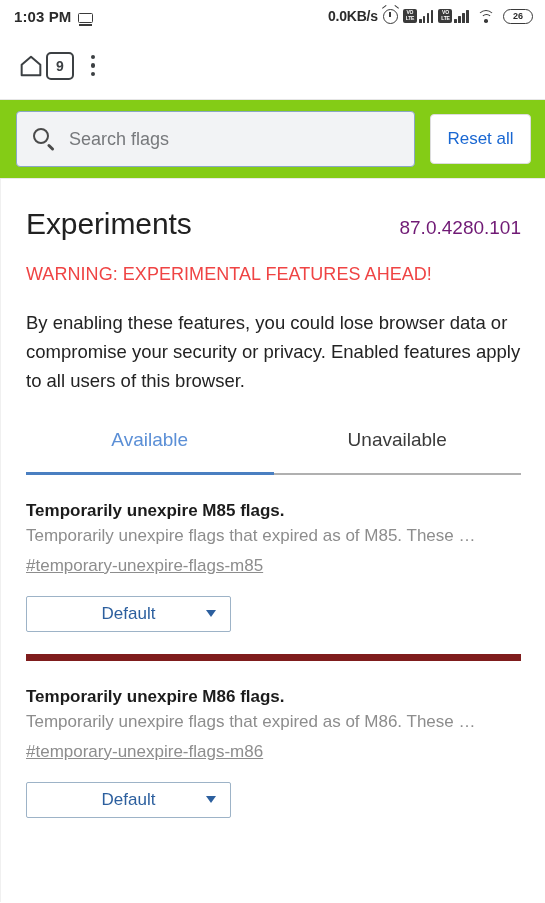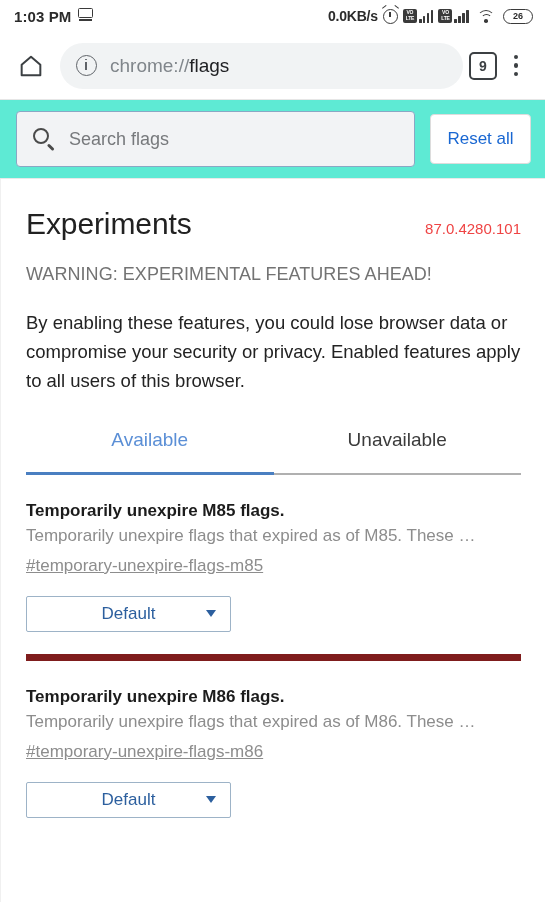--- a/index.html
+++ b/index.html
@@ -13,21 +13,21 @@
 
   
   .statusbar {
     height: 32px;
     width: 100%;
     display: flex;
     align-items: center;
     padding: 0 12px 0 14px;
     background: #ffffff;
   }
-  .sb-left { display: flex; align-items: flex-start; gap: 7px; }
+  .sb-left { display: flex; align-items: flex-end; gap: 7px; }
   .sb-time {
     font-size: 15px;
     font-weight: bold;
     color: #2b2b2b;
     letter-spacing: 0.1px;
   }
   .sb-cast { width: 15px; height: 12px; position: relative; }
   .sb-cast i {
     position: absolute; left: 0; top: 0;
     width: 15px; height: 10px;
@@ -191,21 +191,21 @@
   .menu-dots span {
     width: 4.4px; height: 4.4px; border-radius: 50%; background: #3c4043;
   }
 
   
   .searchrow {
     height: 79px;
     display: flex;
     align-items: center;
     padding: 0 14px 0 16px;
-    background: #5eead4;
+    background: #84cc16;
     border-bottom: 1px solid #e9e9e9;
   }
   .searchbox {
     flex: 1;
     height: 56px;
     background: #f2f3f5;
     border: 1px solid #8aa7c4;
     border-radius: 4px;
     display: flex;
     align-items: center;
@@ -260,27 +260,27 @@
     justify-content: center;
   }
   .title {
     font-size: 30px;
     font-weight: normal;
     color: #212121;
     letter-spacing: -0.1px;
   }
   .version {
     margin-left: auto;
-    font-size: 15px;
-    color: #ef4444;
+    font-size: 19px;
+    color: #701a75;
   }
   .warning {
     margin-top: 23px;
     font-size: 18px;
-    color: #737373;
+    color: #ef4444;
     letter-spacing: 0.05px;
   }
   .blurb {
     margin-top: 23px;
     font-size: 18.5px;
     line-height: 29px;
     color: #232323;
   }
 
   
@@ -407,26 +407,20 @@
     <span class="sb-batt">26</span>
   </div>
 </div>
 
 <div class="toolbar">
   <span class="home-icon">
     <svg width="28" height="28" viewBox="0 0 24 24" fill="none" stroke="#3c4043" stroke-width="1.7" stroke-linejoin="round">
       <path d="M4 11 L12 4 L20 11 L20 20 L4 20 Z"></path>
     </svg>
   </span>
-  <div class="omnibox">
-    <span class="info-icon"></span>
-    <span class="url">
-      <span class="scheme">chrome://</span><span class="path">flags</span>
-    </span>
-  </div>
   <div class="tabcount">9</div>
   <div class="menu-dots">
       <span></span>
       <span></span>
       <span></span>
     </div>
 </div>
 
 <div class="searchrow">
   <div class="searchbox">

